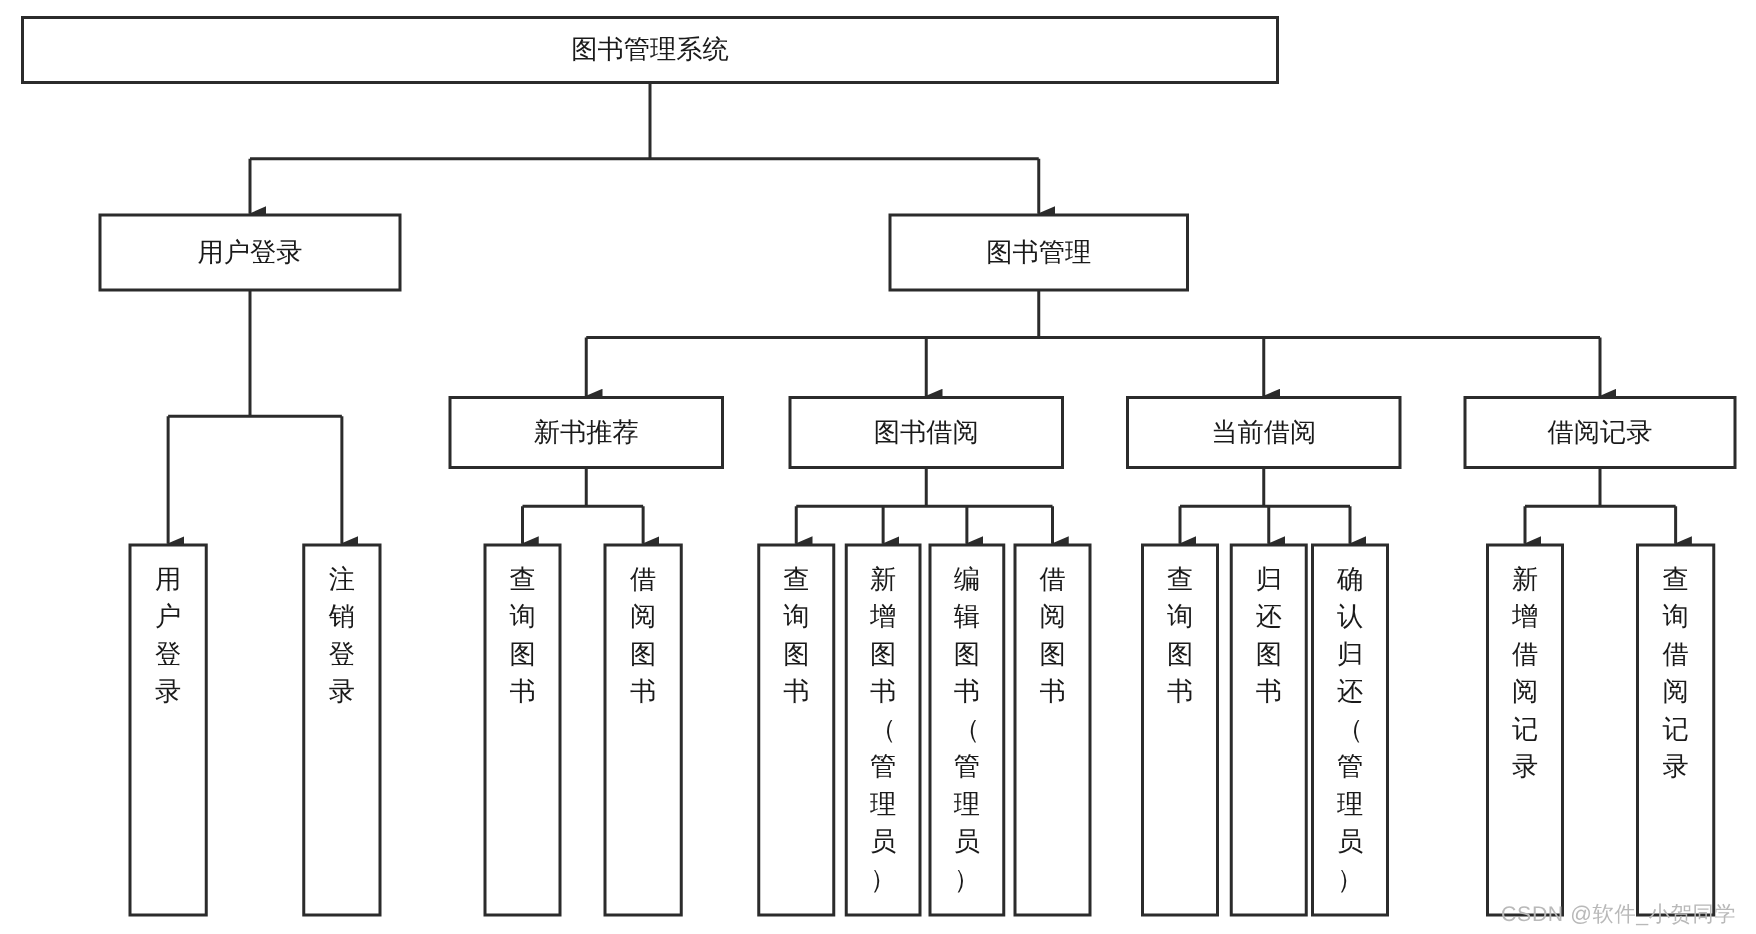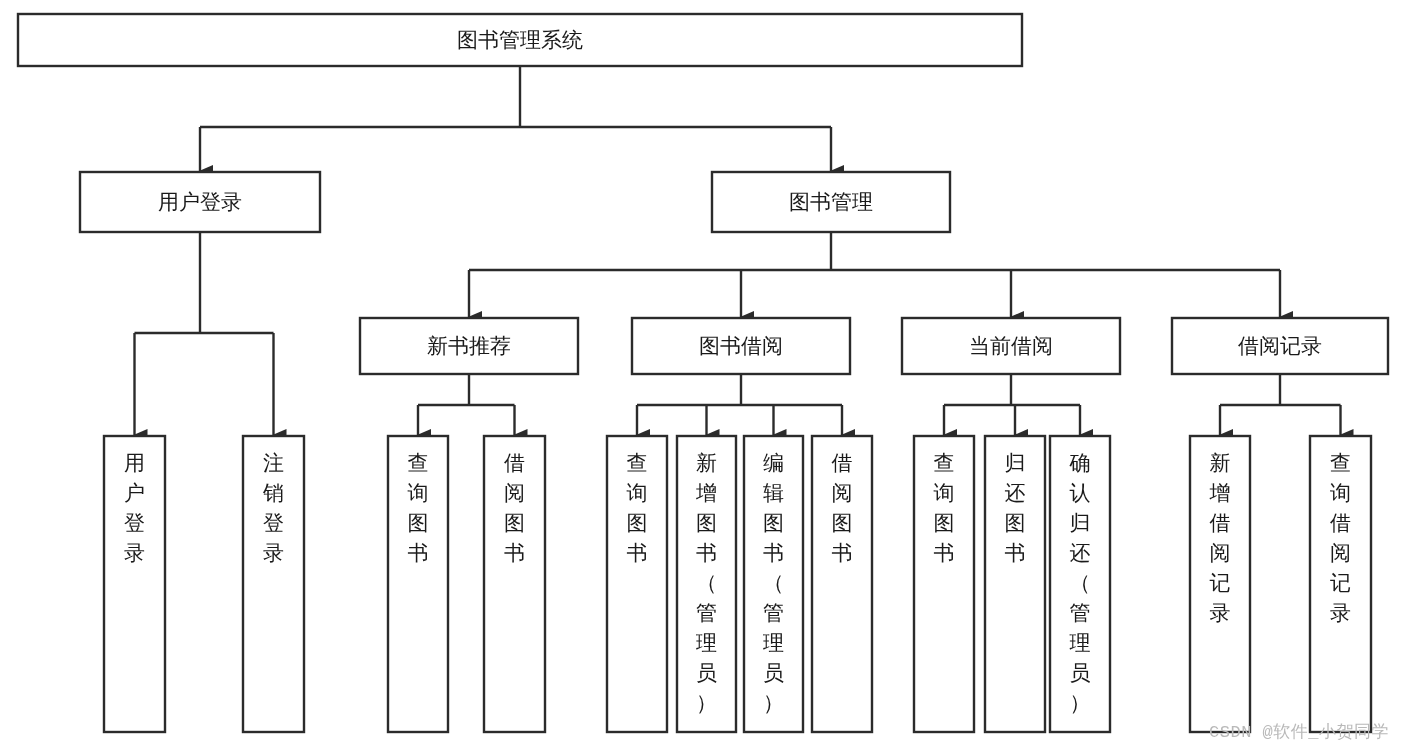--- a/index.html
+++ b/index.html
@@ -51,21 +51,21 @@
   .node-label-v {
     font-family: "Liberation Sans", "DejaVu Sans", sans-serif;
     font-size: 21px;
     fill: #1a1a1a;
     text-anchor: middle;
   }
   .watermark {
     position: absolute;
     right: 16px;
     bottom: 4px;
-    font-family: Liberation Mono, monospace;
+    font-family: Liberation Sans, sans-serif;
     font-size: 17px;
     color: #b9b9b9;
     letter-spacing: 0.5px;
     white-space: nowrap;
     user-select: none;
   }
 </style>
 </head>
 <body>
 

